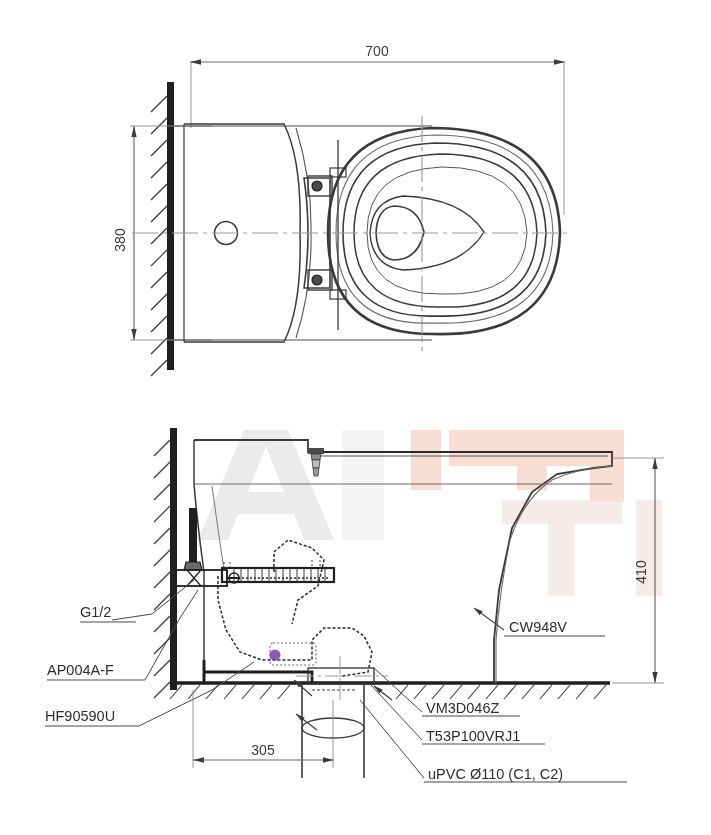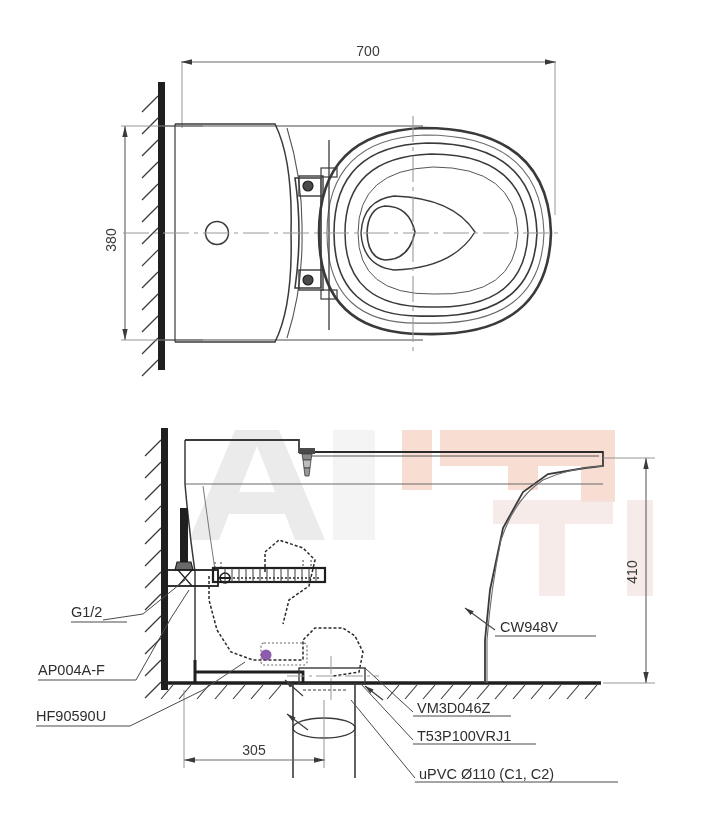--- a/index.html
+++ b/index.html
@@ -9,21 +9,21 @@
   }
   body {
     width: 711px;
     height: 835px;
     position: relative;
     font-family: "Liberation Sans", sans-serif;
     overflow: hidden;
   }
   #drawing-root {
     position: absolute;
-    left: 3px; top: 0;
+    left: 12px; top: 0;
     width: 612px;
     height: 835px;
   }
   svg.sheet {
     position: absolute;
     left: 0; top: 0;
     width: 711px;
     height: 835px;
     display: block;
   }

